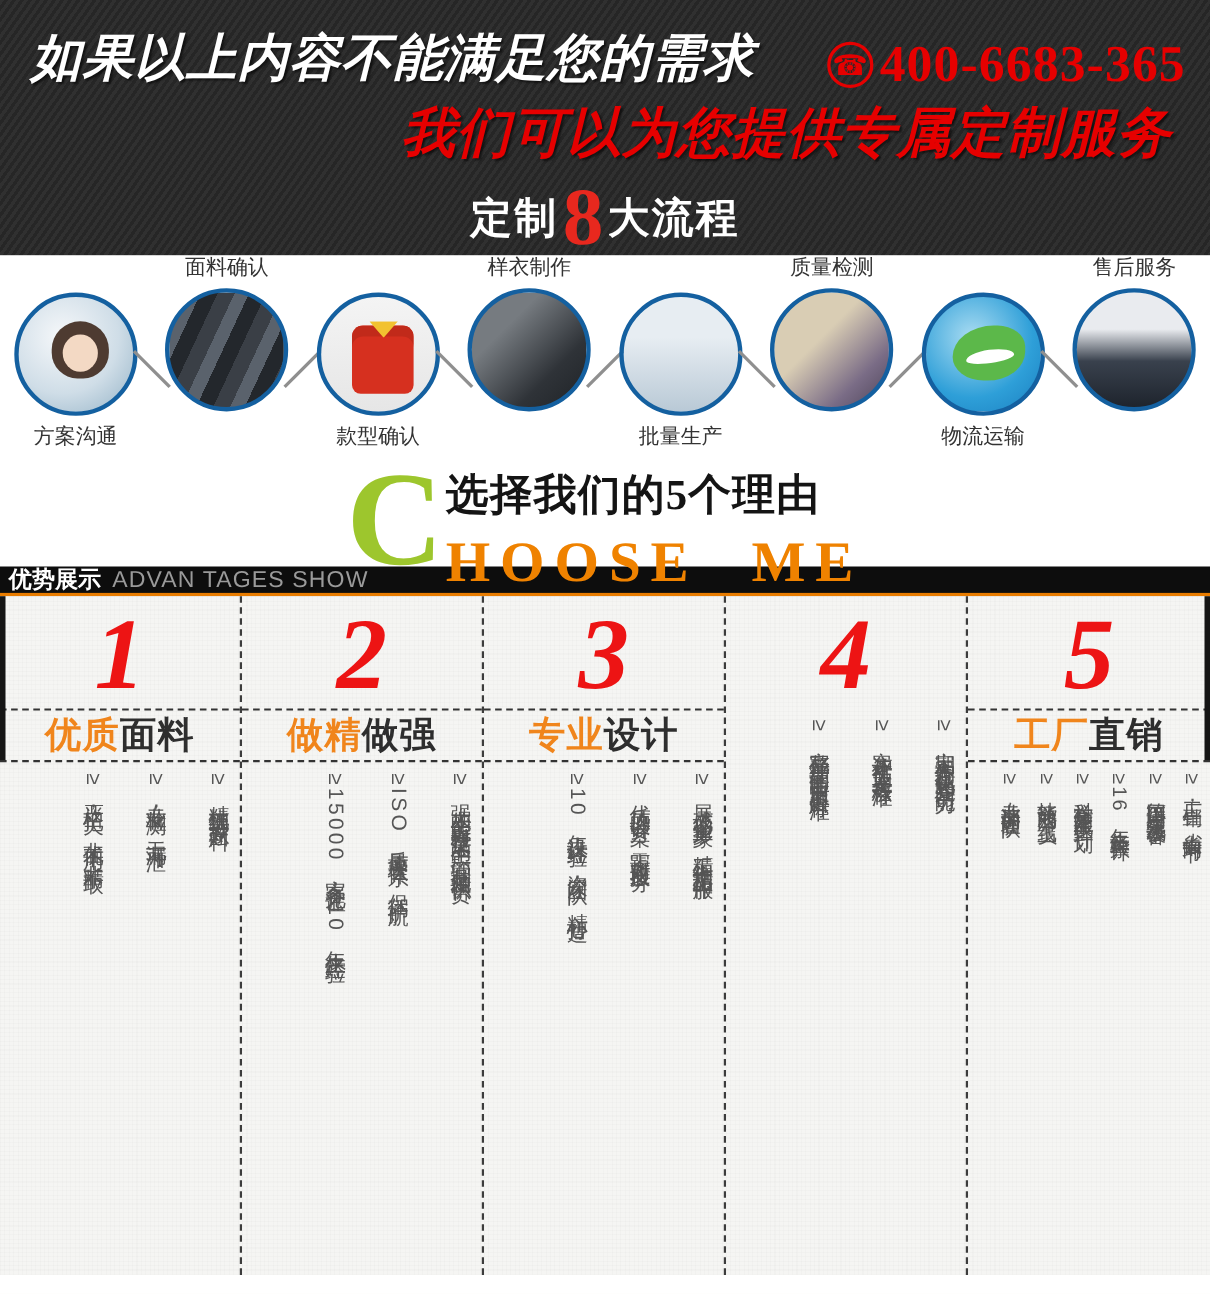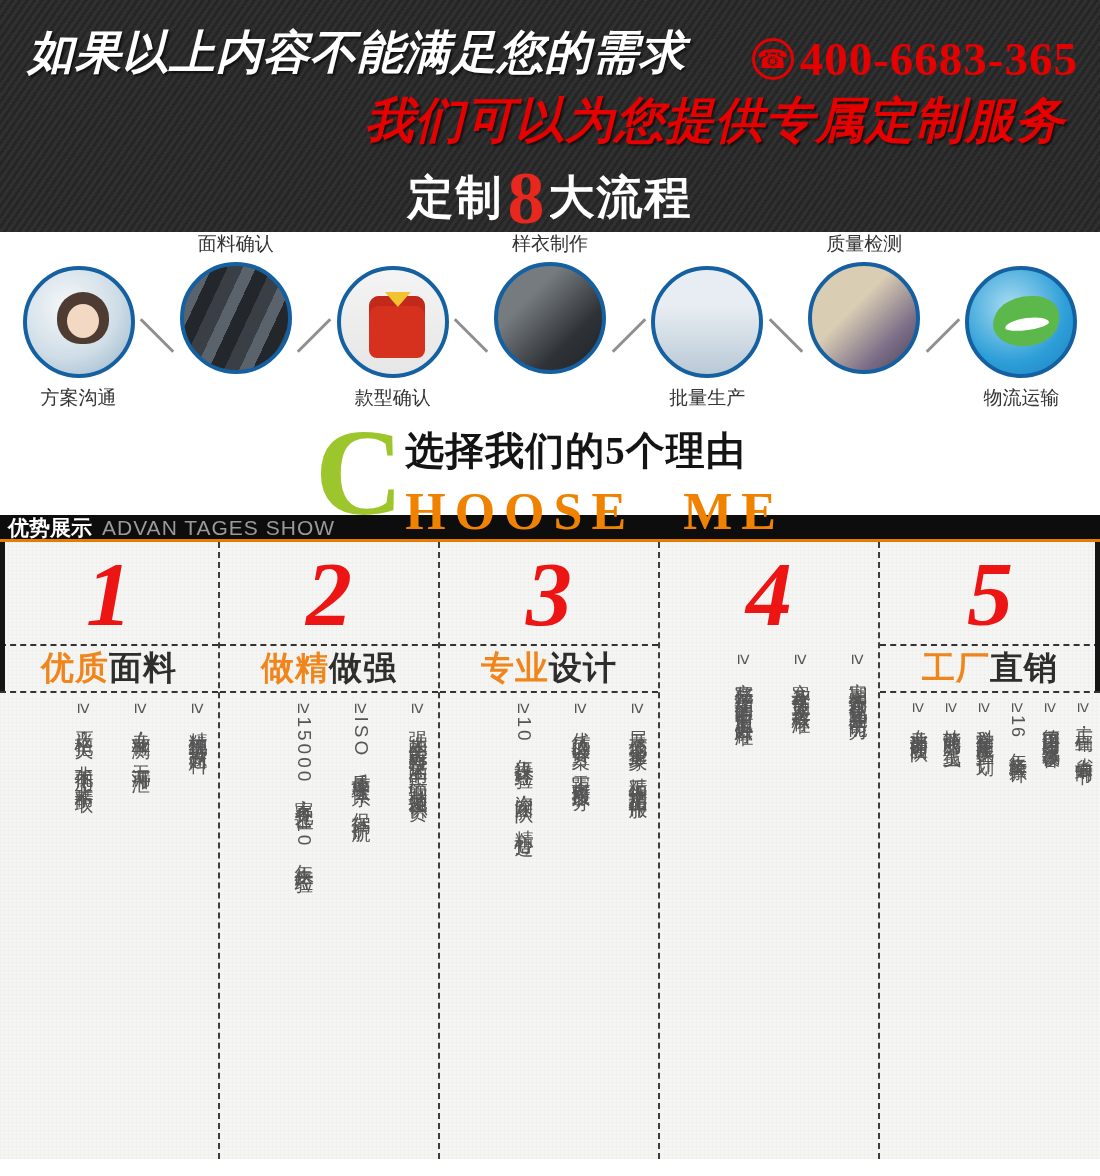--- a/index.html
+++ b/index.html
@@ -34,21 +34,21 @@
   }
   .subheadline{
     position:absolute; right:35px; top:88px;
     font-size:49px; font-weight:bold; font-style:italic; color:var(--accent-red,#e60000);
     letter-spacing:1px; white-space:nowrap; text-shadow:2px 2px 2px rgba(0,0,0,.55);
   }
   .process-title{
     position:absolute; left:0; right:0; bottom:0; height:68px;
     display:flex; align-items:center; justify-content:center;
   }
-  .process-title .pt-side{font-size:46px; font-weight:bold; color:#fff; letter-spacing:2px;}
+  .process-title .pt-side{font-size:38px; font-weight:bold; color:#fff; letter-spacing:2px;}
   .process-title .pt-big{
     font-size:74px; font-weight:900; color:#e8281e; line-height:60px; margin:0 4px;
     font-family:"Liberation Serif",serif;
   }
 
   
   .process{width:1100px; height:198px; background:#fff; display:flex;}
   .step{flex:1; position:relative; display:flex; flex-direction:column; align-items:center;}
   .step .step-label{font-size:19px; color:#333; white-space:nowrap; line-height:24px;}
   .circle{
@@ -190,20 +190,24 @@
   <div class="step above">
     <div class="step-label">质量检测</div>
     <div class="circle"></div>
   </div>
 
   <div class="step below">
     <div class="step-label">物流运输</div>
     <div class="circle"></div>
   </div>
 
+  <div class="step above">
+    <div class="step-label">售后服务</div>
+    <div class="circle"></div>
+  </div>
 </section>
 
 <section class="choose">
   <span class="bigC">C</span>
   <div class="right">
     <span class="cn">选择我们的5个理由</span>
     <span class="en">HOOSE ME</span>
   </div>
 </section>
 

